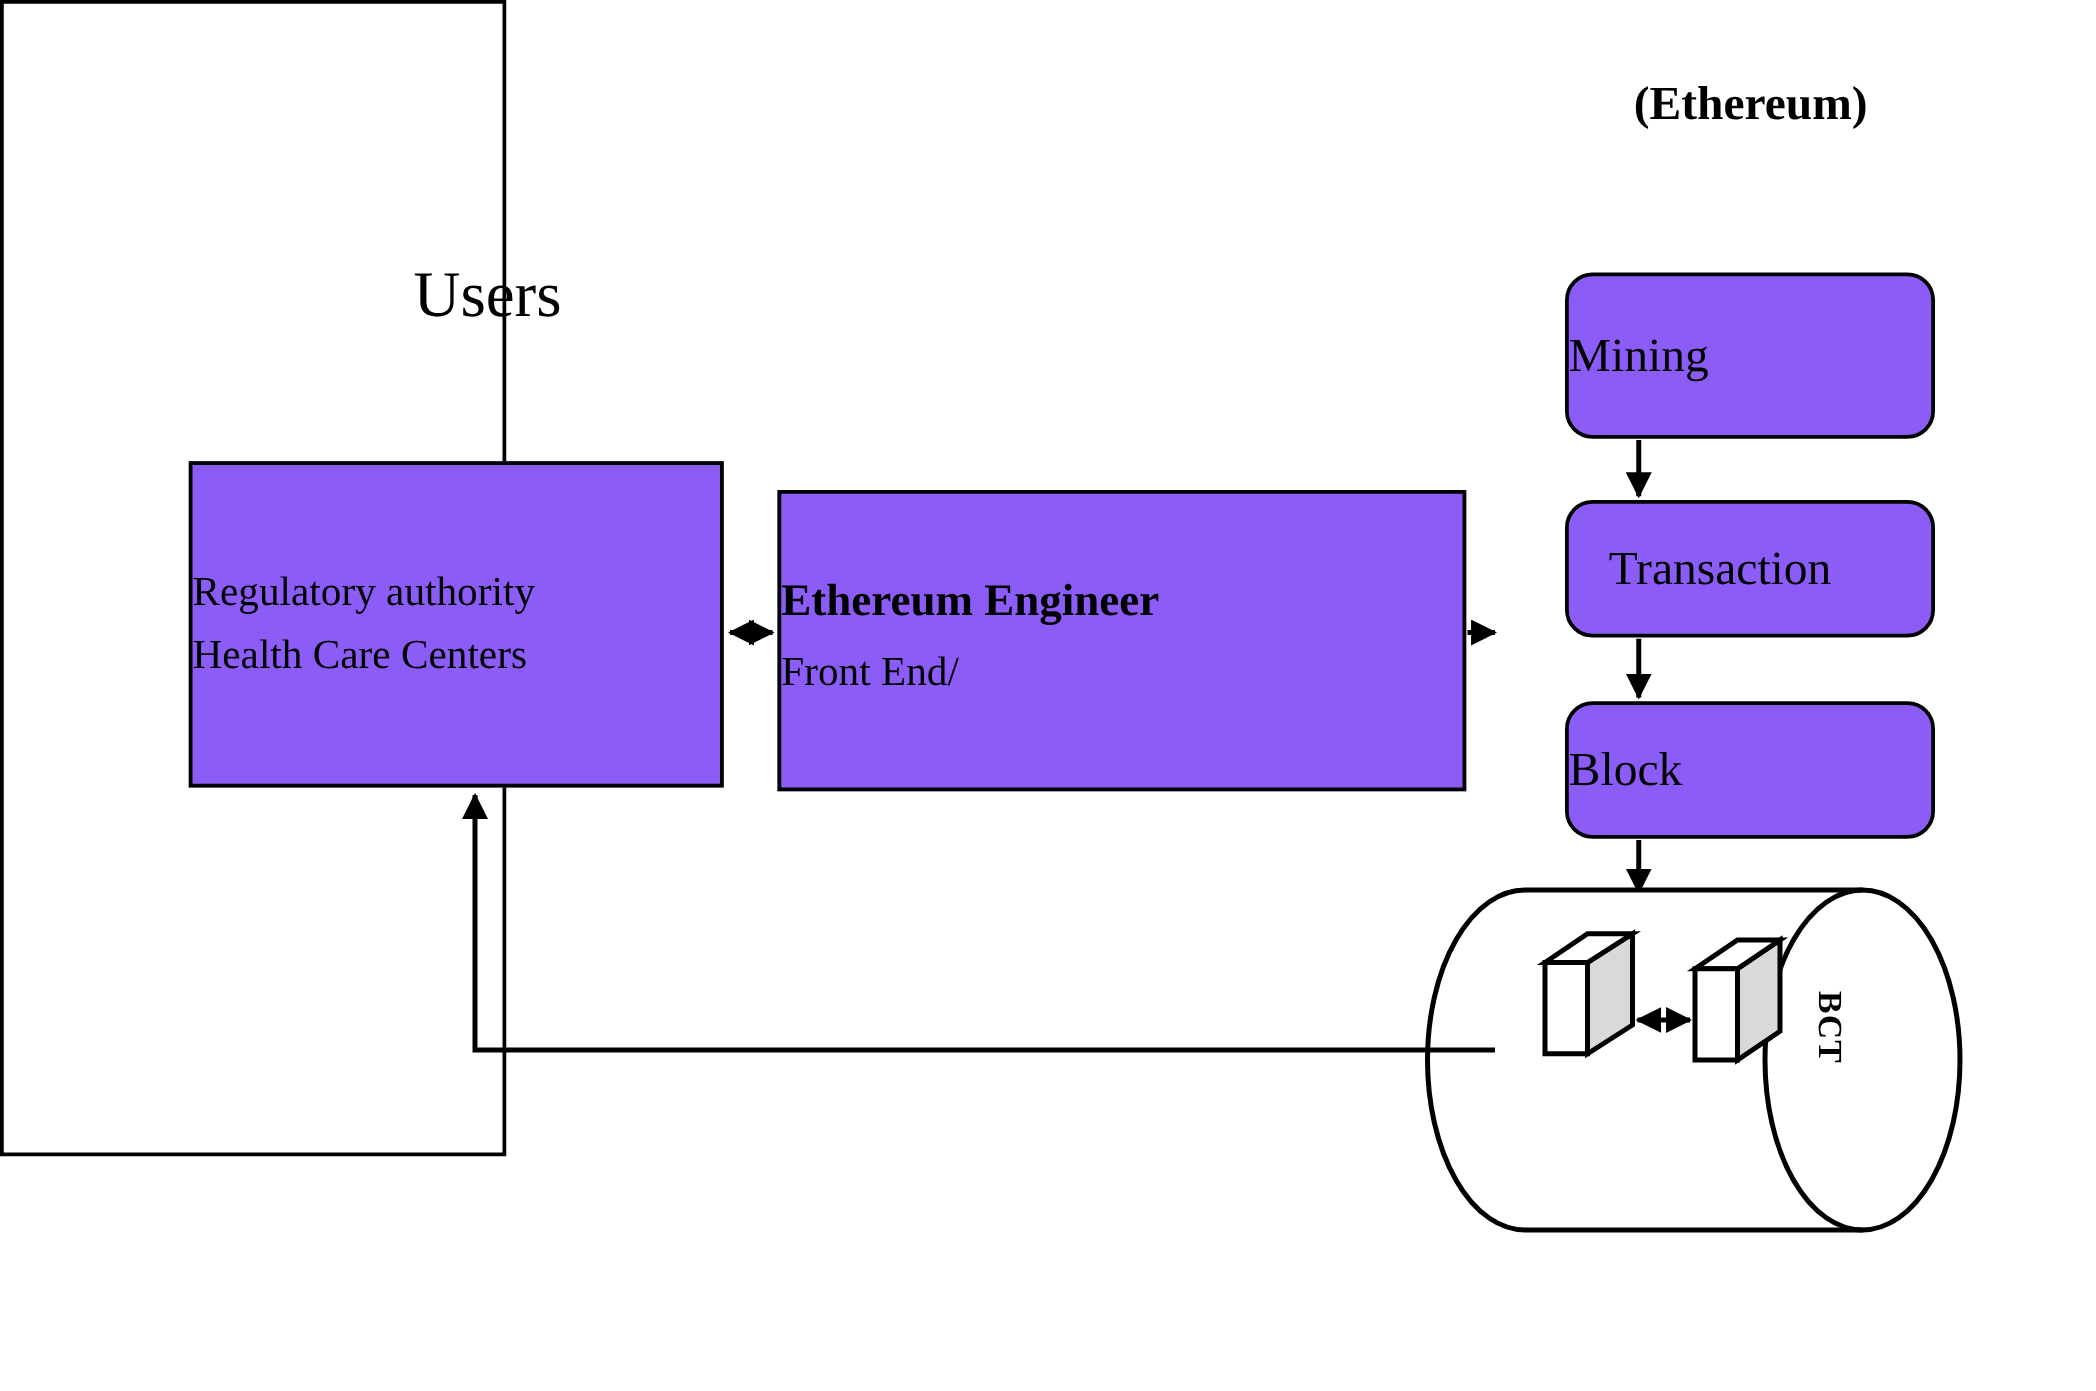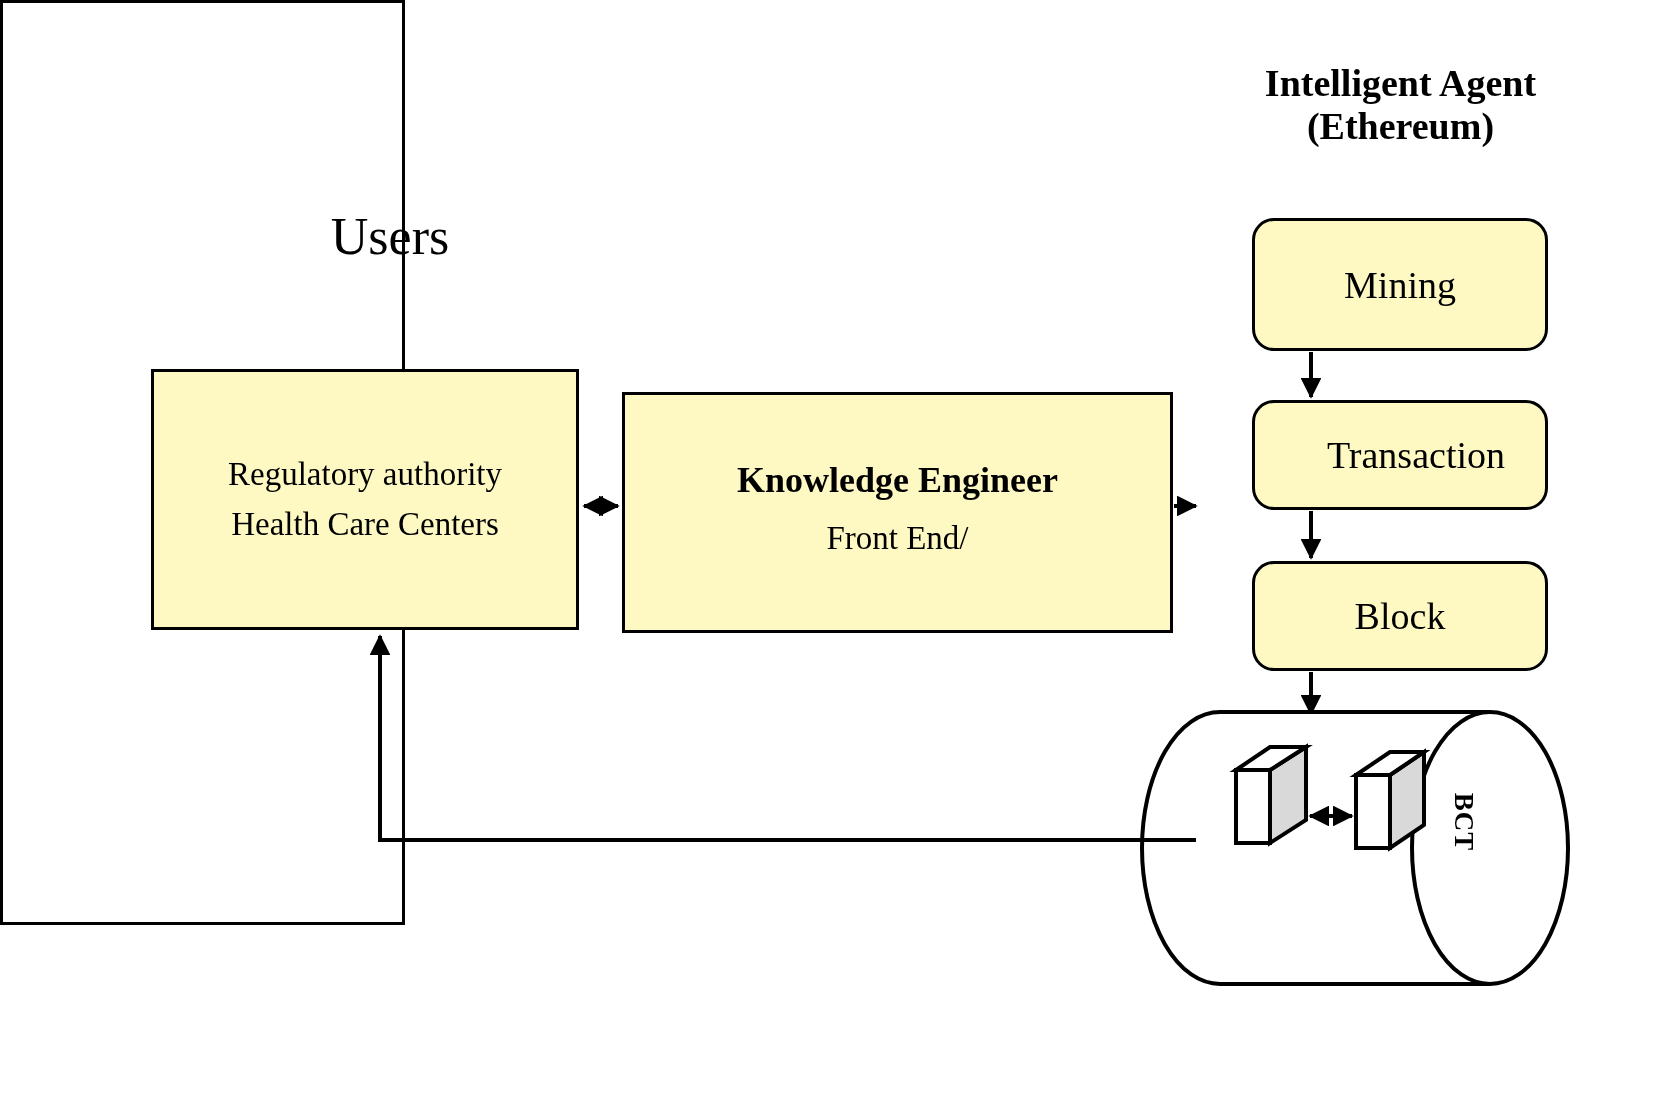--- a/index.html
+++ b/index.html
@@ -3,22 +3,22 @@
 <meta charset="utf-8">
 <style>
   html,body{margin:0;padding:0;background:#ffffff;}
   body{width:1677px;height:1113px;overflow:hidden;
        font-family:"Liberation Serif","DejaVu Serif",serif;color:#000;}
   #stage{position:relative;width:1677px;height:1113px;background:#fff;}
 
   .svg-layer{position:absolute;left:0;top:0;width:1677px;height:1113px;}
 
   .node{position:absolute;box-sizing:border-box;display:flex;
-        flex-direction:column;align-items:center;justify-content:center;
-        background:#fef9c3;}
+        flex-direction:column;align-items:flex-start;justify-content:center;
+        background:#8b5cf6;}
 
   
   .rect{border:3px solid #000;}
 
   
   .rrect{border:3px solid #000;border-radius:22px;}
   .line{display:block;white-space:nowrap;line-height:1.14;}
 
   
   #agent-box{left:1198px;top:38px;width:405px;height:925px;
@@ -106,21 +106,20 @@
       <polygon points="1356,775 1390,752 1424,752 1390,775" fill="#ffffff" stroke="#000" stroke-width="4"></polygon>
       <rect x="1356" y="775" width="34" height="73" fill="#ffffff" stroke="#000" stroke-width="4"></rect>
     </g>
 
     <path d="M 1196 840 L 380 840 L 380 636" fill="none" stroke="#000" stroke-width="4" marker-end="url(#arrowEnd)"></path>
   </svg>
 
   <div id="agent-box"></div>
 
   <div id="agent-title">
-    <span class="line">Intelligent Agent</span>
     <span class="line"><span>(Ethereum</span><span class="paren">)</span></span>
   </div>
 
   <div class="node rrect" id="mining-box">
     <span class="agent-node-label">Mining</span>
   </div>
 
   <div class="node rrect" id="transaction-box">
     <span class="agent-node-label">Transaction</span>
   </div>
@@ -132,17 +131,17 @@
   <div id="bct-label">BCT</div>
 
   <div id="users-label">Users</div>
 
   <div class="node rect" id="domain-expert-box">
     <span class="s line">Regulatory authority</span>
     <span class="s line">Health Care Centers</span>
   </div>
 
   <div class="node rect" id="knowledge-engineer-box">
-    <span class="t line">Knowledge Engineer</span>
+    <span class="t line">Ethereum Engineer</span>
     <span class="s line">Front End/</span>
   </div>
 
 </div>
 
 </body></html>

